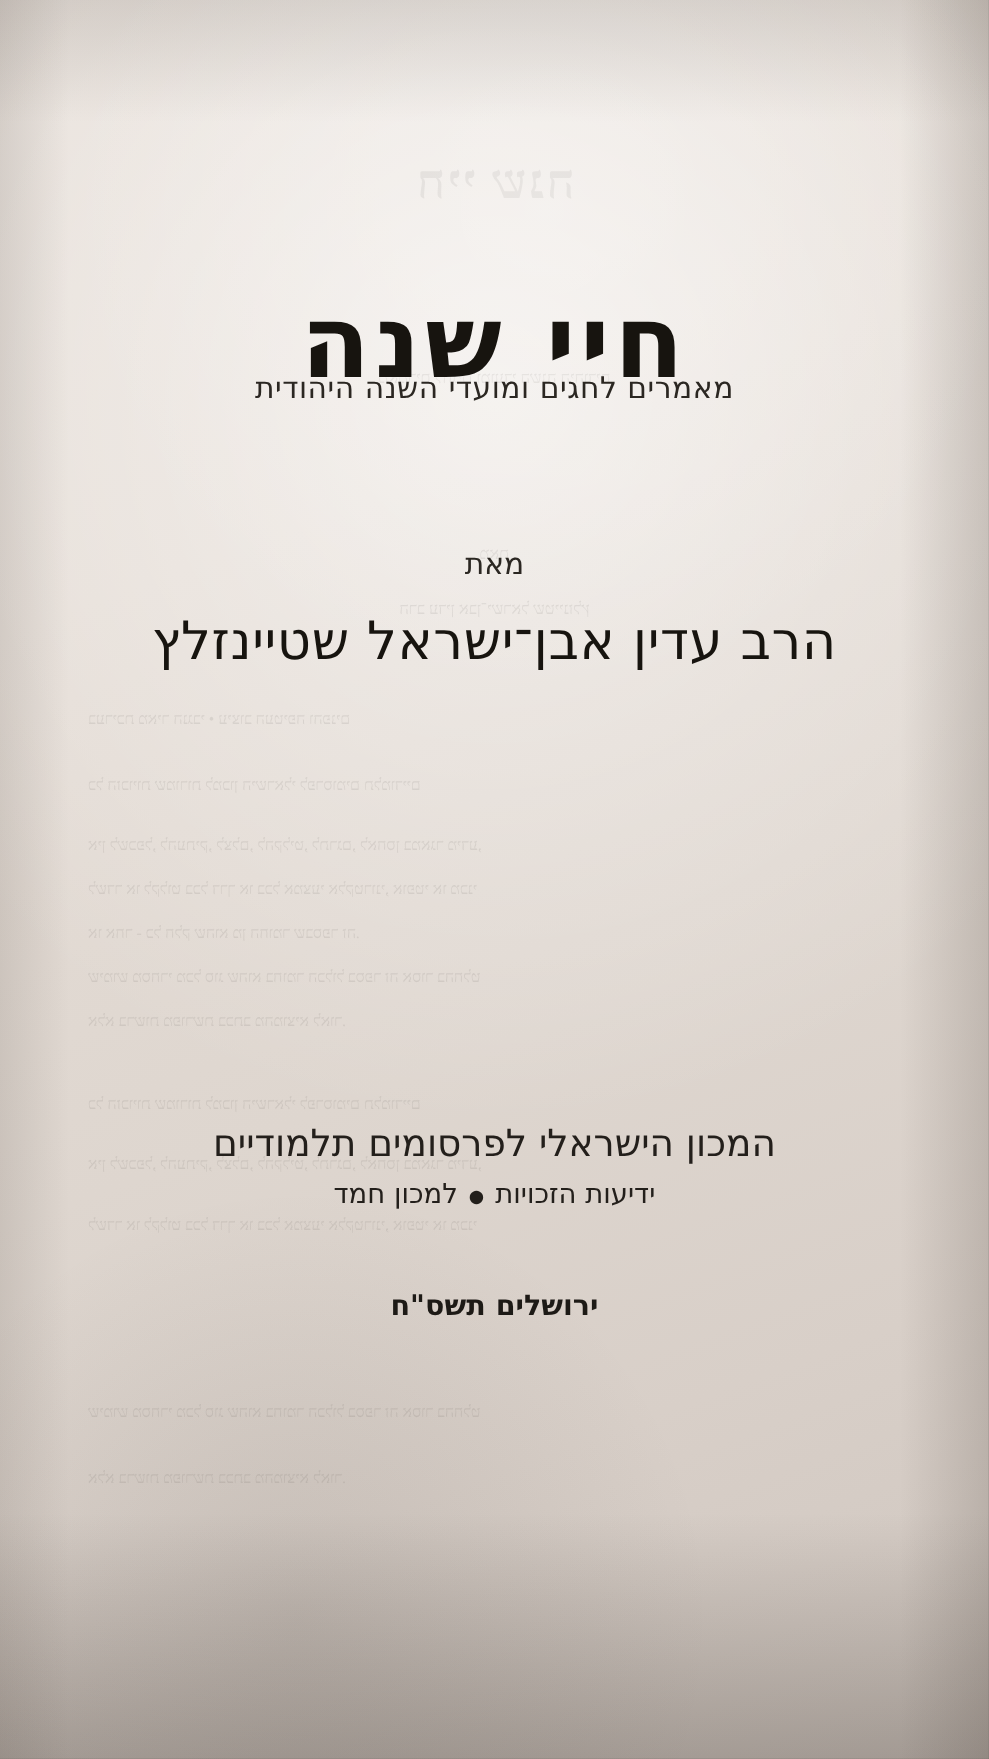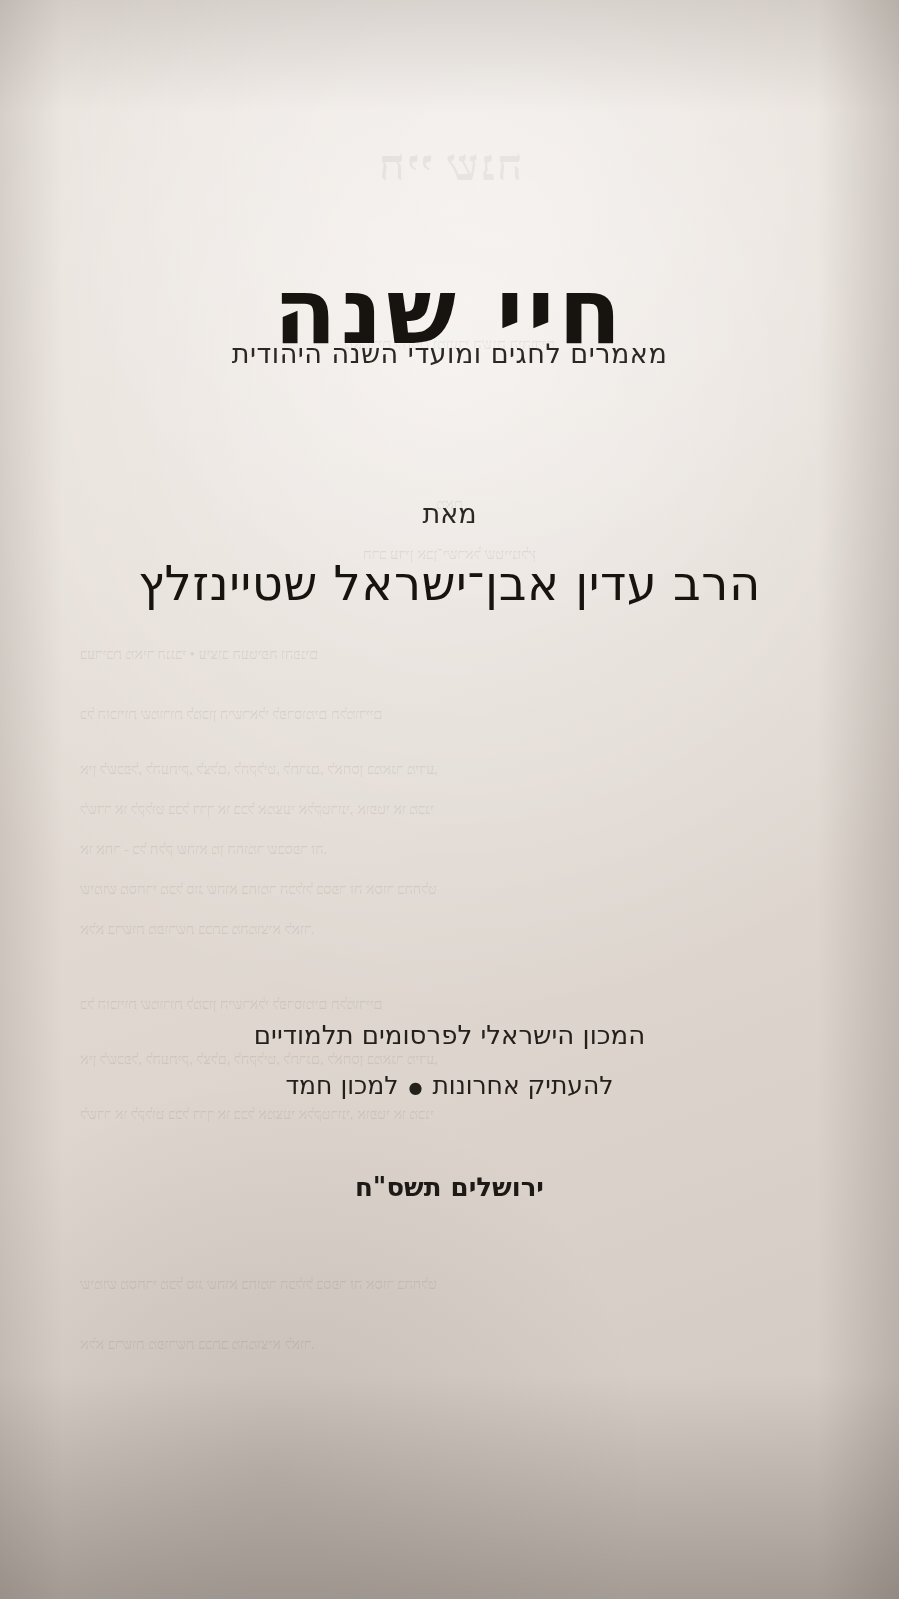--- a/index.html
+++ b/index.html
@@ -123,21 +123,21 @@
     font-weight: 400;
     color: #17140f;
     letter-spacing: 0.5px;
   }
 
   .publisher {
     position: absolute;
     top: 1020px;
     left: 0; right: 0;
     font-family: "DejaVu Sans", sans-serif;
-    font-size: 26px;
+    font-size: 34px;
     color: #231f1b;
   }
 
   .imprint {
     position: absolute;
     top: 1071px;
     left: 0; right: 0;
     font-family: "DejaVu Sans", sans-serif;
     font-size: 25px;
     color: #231f1b;
@@ -193,20 +193,20 @@
     <div class="bl-para" style="top:1330px">אלא ברשות מפורשת בכתב מהמוציא לאור.</div>
   </div>
 
   <div class="content">
     <h1 class="book-title">חיי שנה</h1>
     <div class="subtitle">מאמרים לחגים ומועדי השנה היהודית</div>
     <div class="byline-label">מאת</div>
     <div class="author">הרב עדין אבן־ישראל שטיינזלץ</div>
     <div class="publisher">המכון הישראלי לפרסומים תלמודיים</div>
     <div class="imprint">
-      <span>להעתיק אחרונות</span><span class="bullet">●</span><span>למכון חמד</span>
+      <span>ידיעות הזכויות</span><span class="bullet">●</span><span>למכון חמד</span>
     </div>
     <div class="place-year">ירושלים תשס"ח</div>
   </div>
 
   <div class="light"></div>
   <div class="vignette"></div>
 </div>
 
 </body></html>

